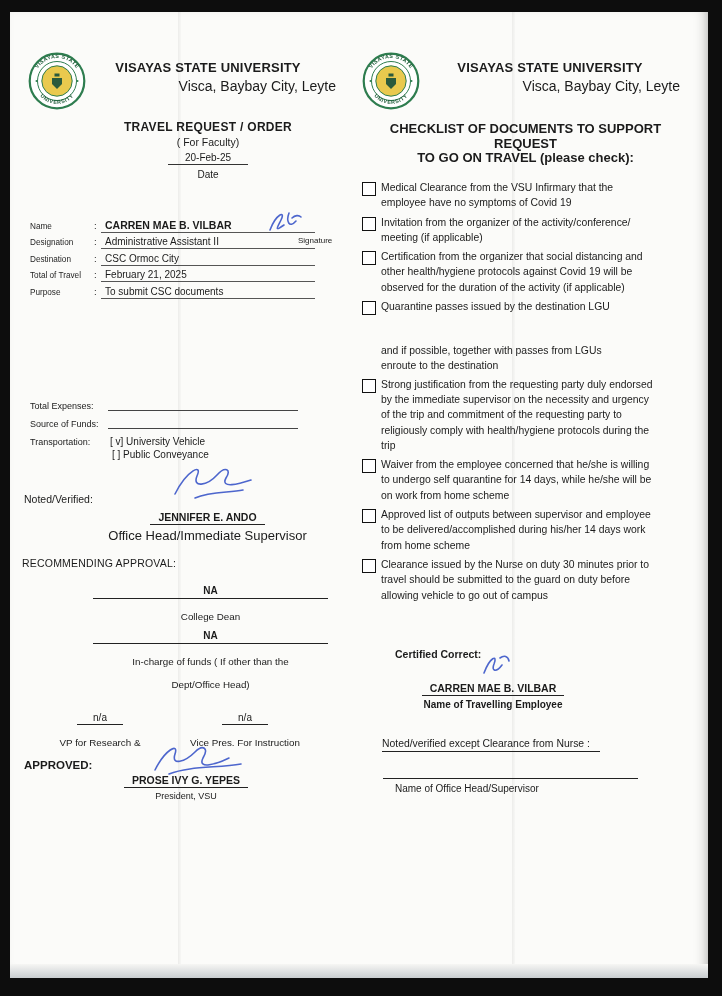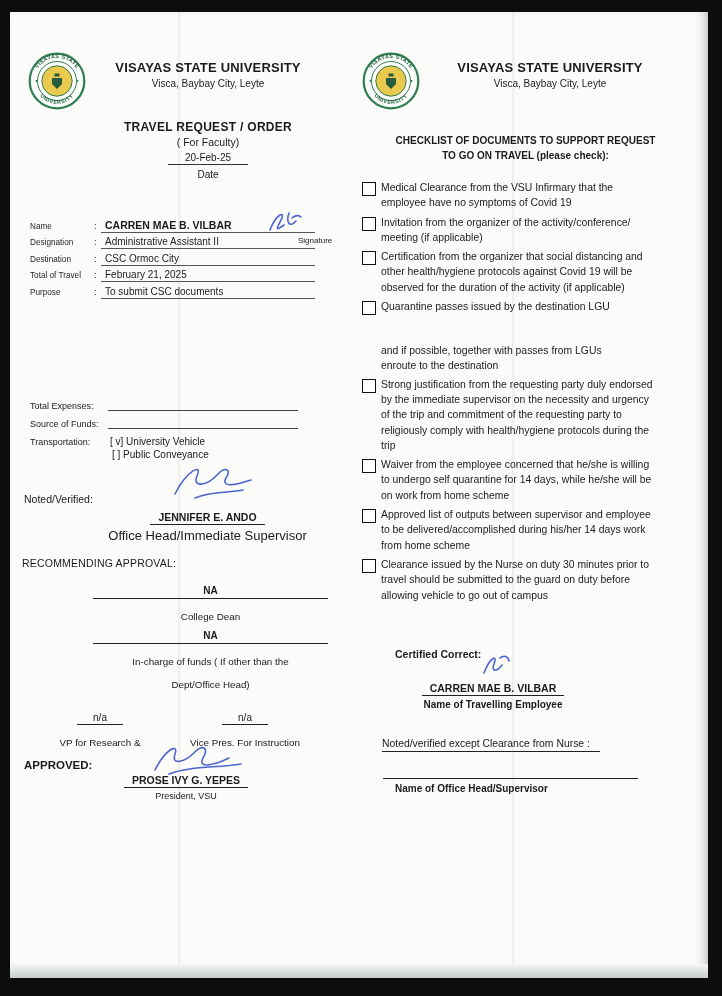--- a/index.html
+++ b/index.html
@@ -8,21 +8,21 @@
   .page{position:absolute;left:10px;top:12px;right:14px;bottom:18px;background:#fbfbf9;
         box-shadow:inset -10px 0 14px -10px rgba(0,0,0,.35), inset 0 -10px 14px -10px rgba(0,0,0,.25);}
   .page::after{content:"";position:absolute;left:0;right:0;bottom:0;height:14px;
         background:linear-gradient(#f6f6f4,#c9cdd0);pointer-events:none;}
   .fold{position:absolute;top:0;bottom:0;width:3px;
         background:linear-gradient(to right, rgba(0,0,0,0.06), rgba(0,0,0,0.015));}
   .abs{position:absolute;}
   .c{text-align:center;}
   .b{font-weight:bold;}
   .uni{font-size:13px;font-weight:bold;letter-spacing:.2px;}
-  .addr{font-size:10px;margin-top:3px;}
+  .addr{font-size:14px;margin-top:3px;text-align:right;}
   .ft{font-size:12px;font-weight:bold;letter-spacing:.3px;}
   .fs{font-size:10.5px;}
   .dv{font-size:10px;border-bottom:1px solid #333;padding-bottom:1px;}
   .dl{font-size:10px;}
   .frow{display:flex;align-items:flex-end;height:16.5px;}
   .flab{width:64px;font-size:8.2px;color:#1f1f1f;padding-bottom:2px;}
   .fcol{width:7px;font-size:9.5px;padding-bottom:2px;}
   .fval{flex:1;font-size:10px;border-bottom:1px solid #555;padding:0 0 1px 4px;white-space:nowrap;}
   .fval-b{font-weight:bold;font-size:10.5px;}
   .siglab{font-size:8px;}
@@ -33,30 +33,30 @@
   .nv{font-size:10.5px;}
   .sname{font-size:10.5px;font-weight:bold;}
   .u{display:inline-block;border-bottom:1.2px solid #222;padding:0 8px 1px;}
   .stitle{font-size:13px;margin-top:3px;}
   .rec{font-size:10.5px;letter-spacing:.2px;}
   .na-line{border-bottom:1px solid #222;font-weight:bold;font-size:10px;padding-bottom:2px;}
   .na-lab{font-size:9.8px;margin-top:12px;}
   .u-na{display:inline-block;border-bottom:1px solid #222;padding:0 16px 1px;font-size:10px;}
   .appr{font-size:11.5px;font-weight:bold;}
   .ptitle{font-size:9px;margin-top:3px;}
-  .clt{font-size:10px;line-height:14.5px;font-weight:bold;margin-top:12px;}
+  .clt{font-size:13px;line-height:14.5px;font-weight:bold;}
   .ck{display:flex;gap:5px;margin-bottom:4px;}
   .cb{width:12px;height:12px;border:1.7px solid #111;background:#fff;margin-top:2px;flex:none;}
   .ctext{width:276px;font-size:10.4px;line-height:15.3px;}
   .cnote{margin:28px 0 3px 19px;width:252px;font-size:10.4px;line-height:15.3px;}
   .cc{font-size:10.5px;}
   .btitle{font-size:10px;font-weight:bold;margin-top:3px;}
   .nex{font-size:10.4px;border-bottom:1px solid #222;padding:0 10px 2px 0;}
   .line2{border-bottom:1.2px solid #222;height:0;}
-  .ohlab{font-size:10px;font-weight:bold;}
+  .ohlab{font-size:10px;font-weight:normal;}
   .sig{position:absolute;z-index:3;}
   .sig path{stroke:#3a55c8;fill:none;stroke-width:1.6;stroke-linecap:round;opacity:.9;}
   .seal text{font-weight:bold;}
 </style>
 </head>
 <body>
 
 <div class="scan">
  <div class="page">
   <div class="fold" style="left:168px"></div>

